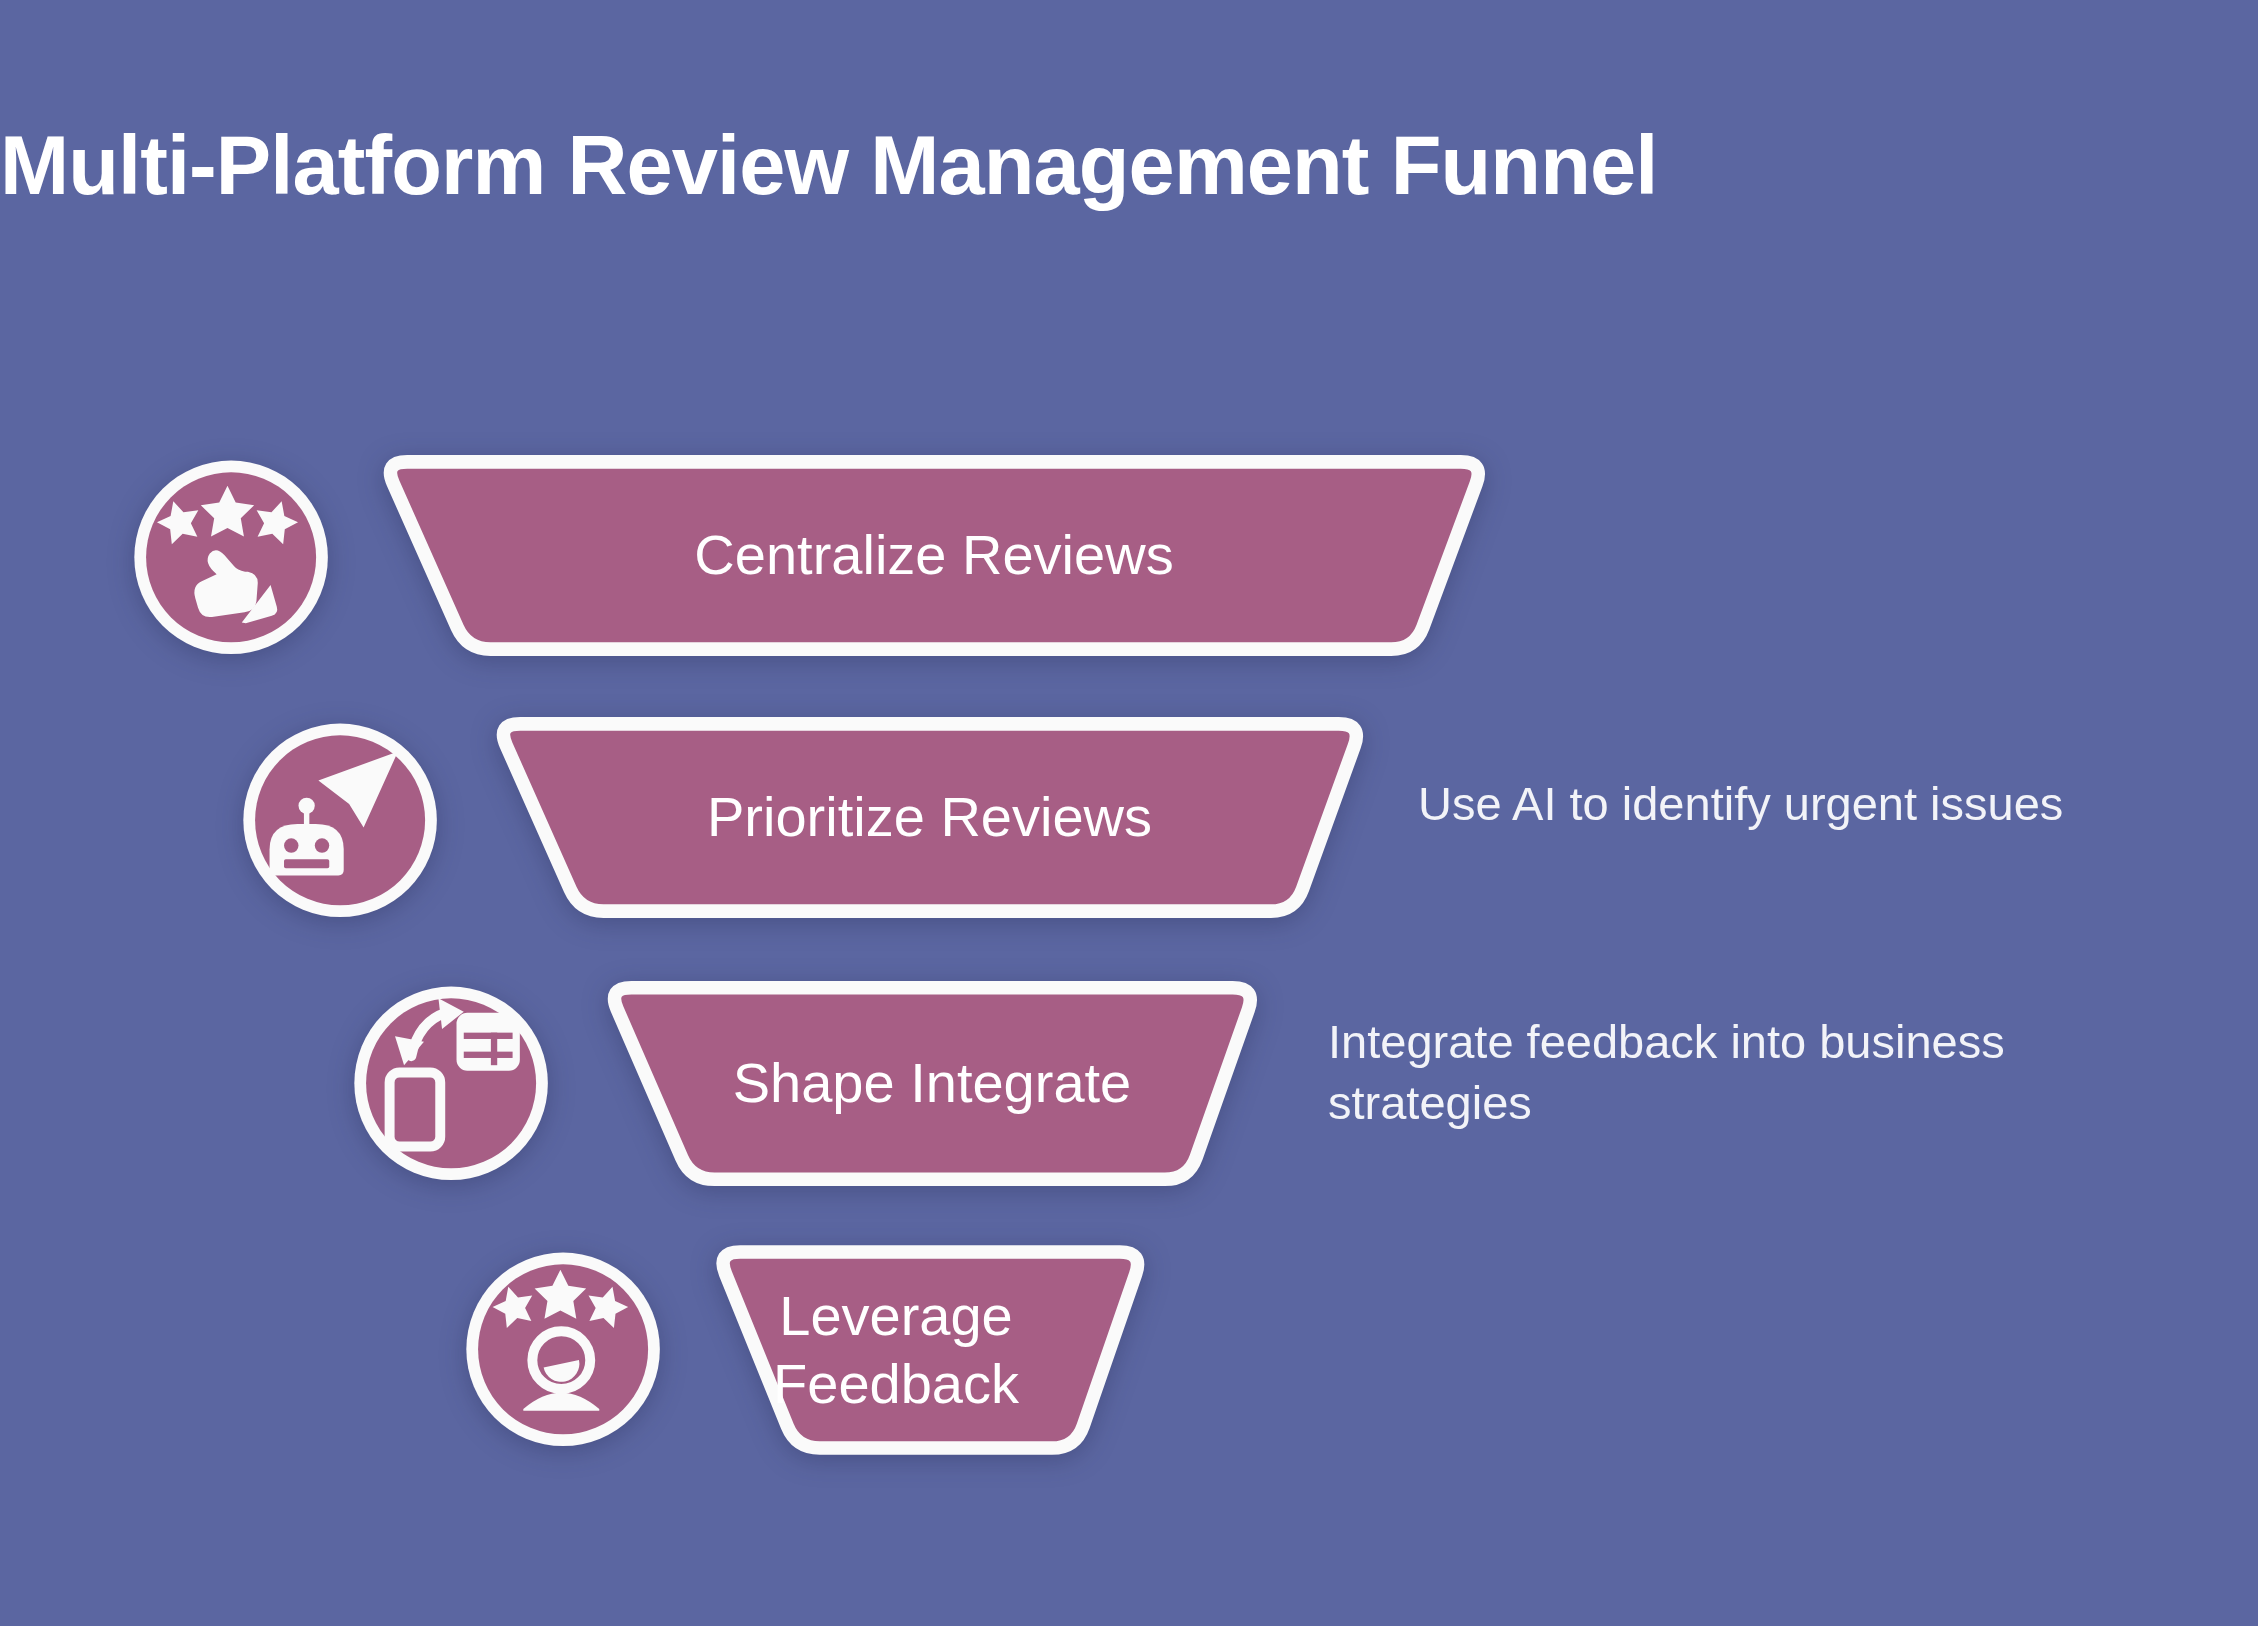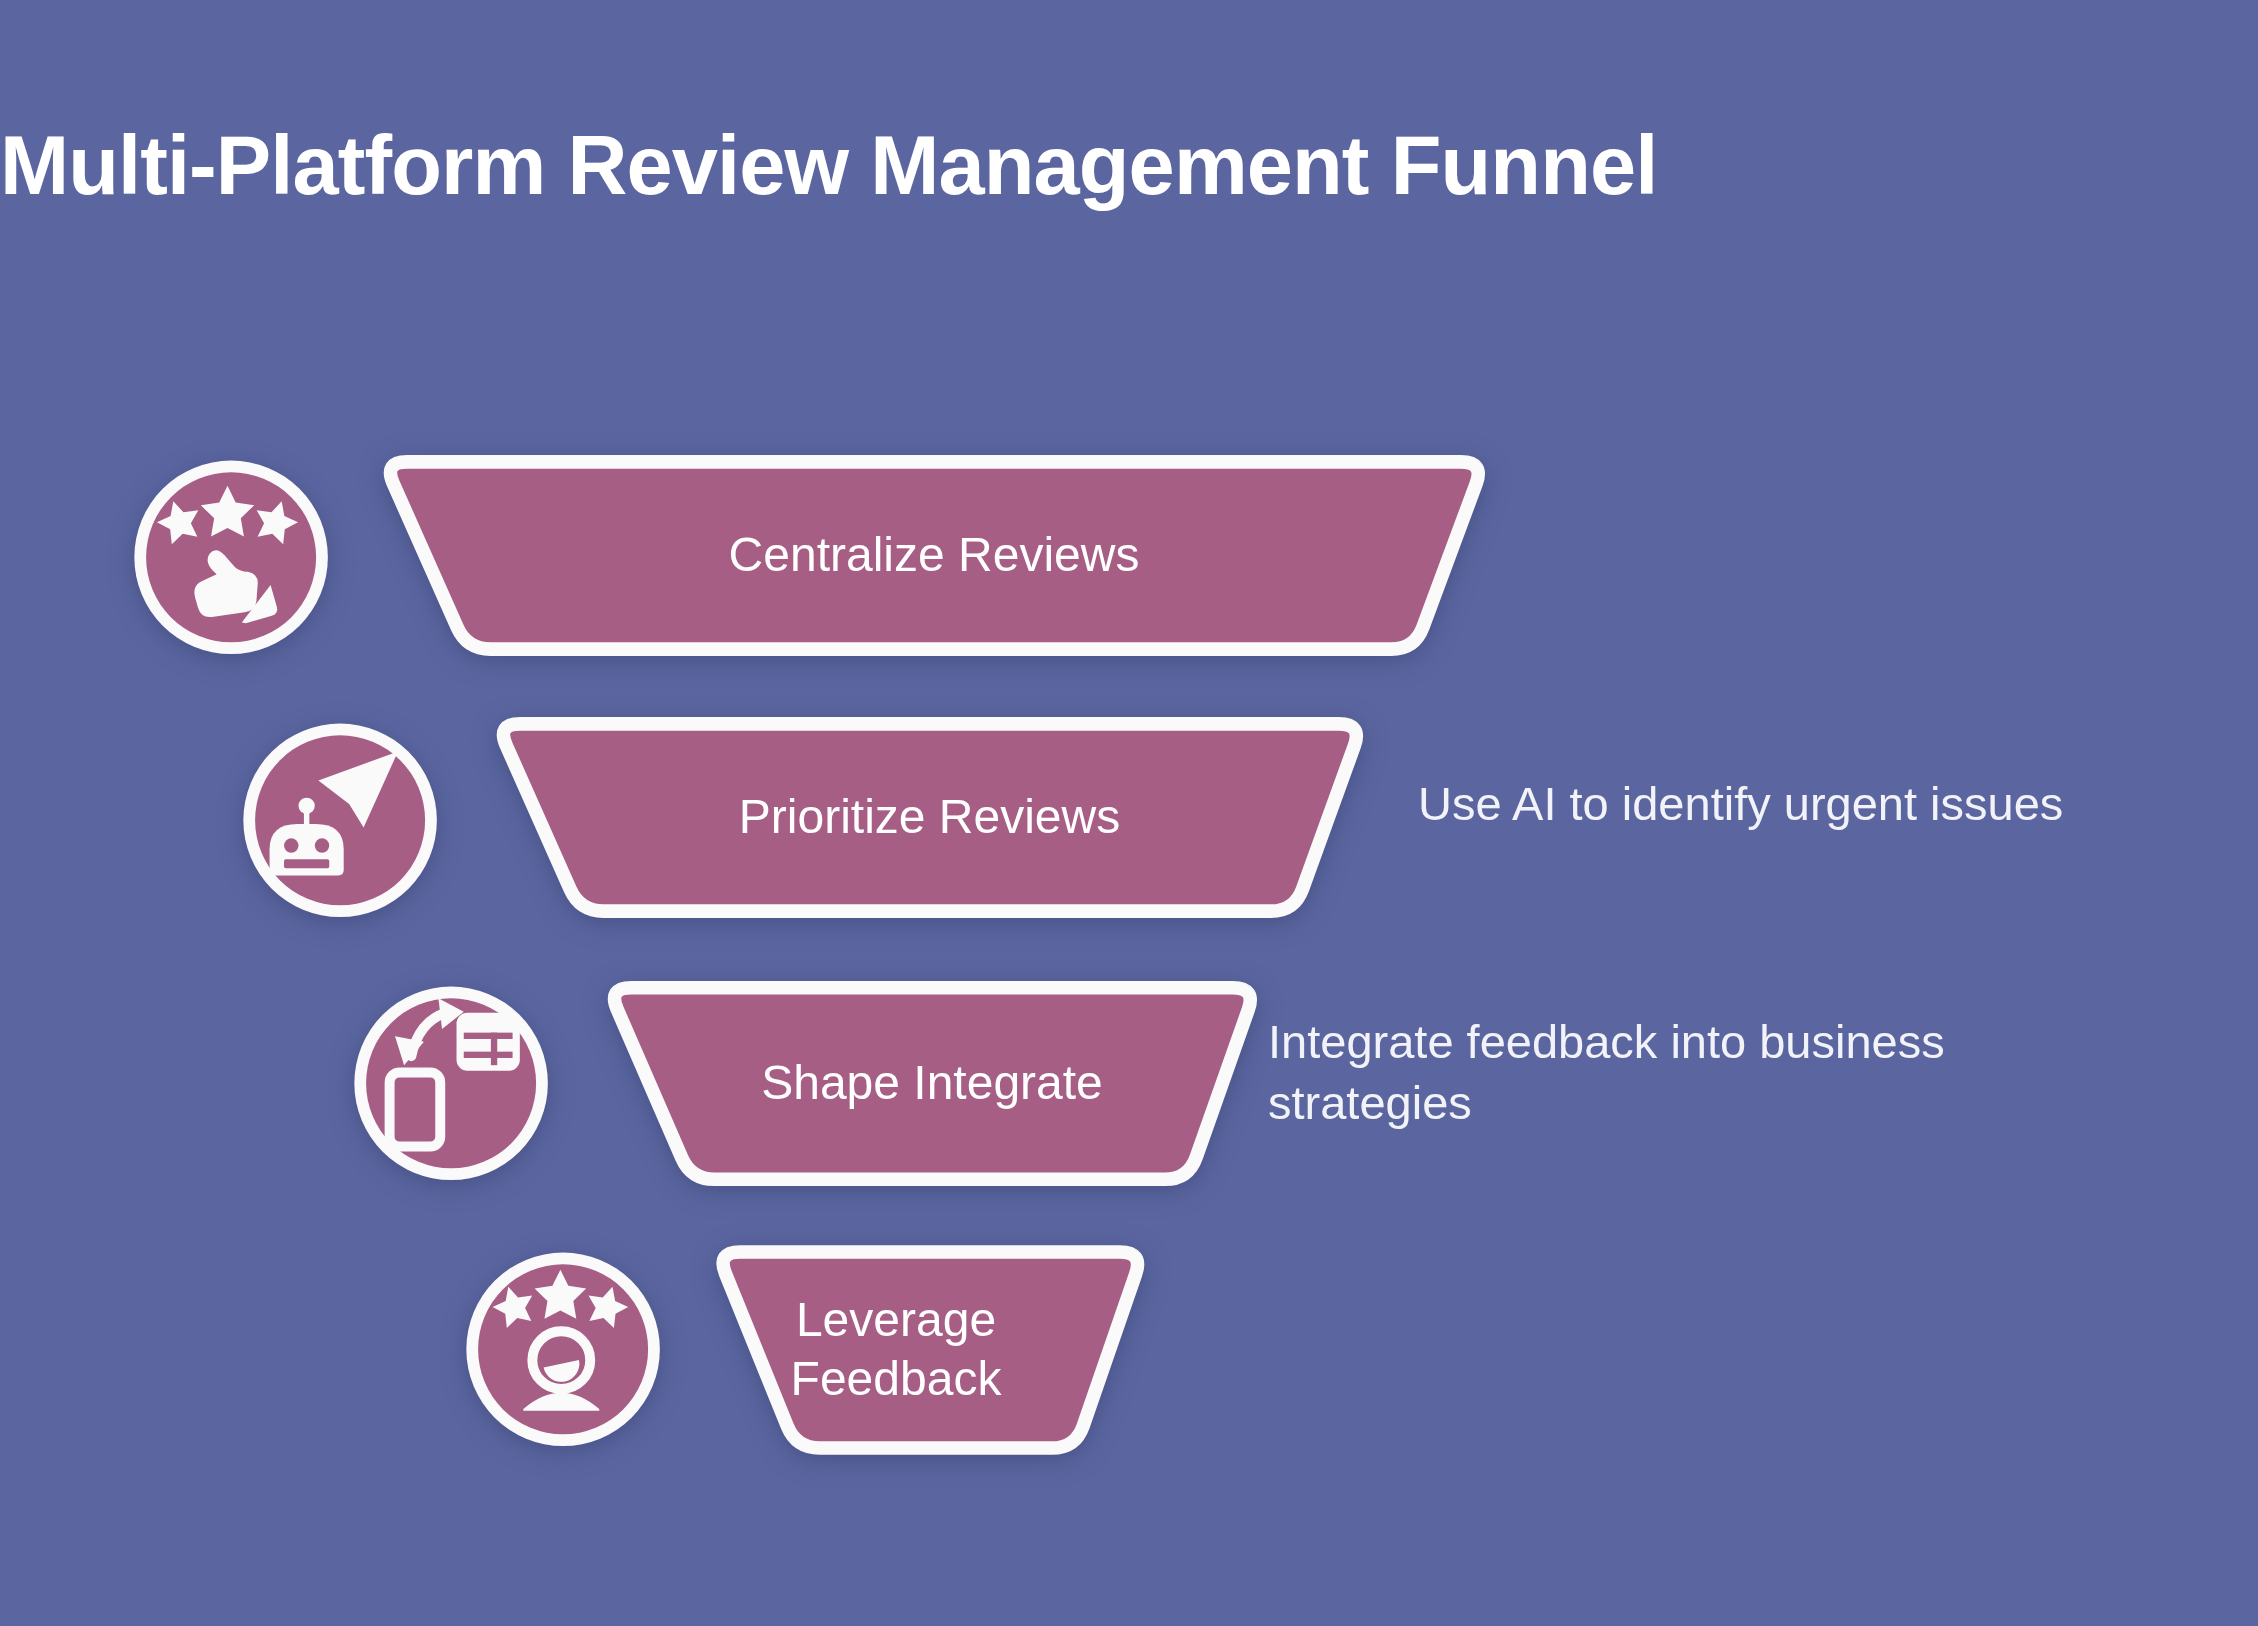--- a/index.html
+++ b/index.html
@@ -18,21 +18,21 @@
   .canvas{position:relative;width:2259px;height:1626px;background:var(--background);}
   .title{
     position:absolute;left:0;top:118px;width:2259px;
     text-align:left;color:var(--text);
     font-size:83px;font-weight:bold;letter-spacing:-0.9px;
   }
   svg.trap, svg.icon{position:absolute;filter:drop-shadow(0 5.4px 12.7px rgba(20,25,60,.28));}
   .trap path.shape{fill:var(--shape);stroke:var(--outline);stroke-width:15;stroke-linejoin:round;}
   .stage-label{
     position:absolute;display:flex;align-items:center;justify-content:center;
-    color:var(--text);font-size:48px;line-height:1.22;text-align:center;
+    color:var(--text);font-size:56px;line-height:1.22;text-align:center;
   }
   .stage-label .inner{display:block;}
   .desc{
     position:absolute;color:#f2f3f8;font-size:47px;line-height:1.3;
   }
   .icon .ring{fill:var(--outline);}
   .icon .disc{fill:var(--shape);}
   .icon .glyph{fill:var(--outline);}
   .icon .cut{fill:var(--shape);}
   .icon .stroke-glyph{fill:none;stroke:var(--outline);stroke-width:11;stroke-linecap:round;}
@@ -103,21 +103,21 @@
       <polygon class="glyph" points="52,60 84,66 62,92"></polygon>
     </g>
   </svg>
 
   <svg class="trap" style="left:595px;top:975px" width="674" height="217" viewBox="0 0 745 240">
     <path class="shape" d="M 40,14 L 705,14 Q 731,14 722.3,38.5 L 664.7,201.5 Q 656,226 630,226 L 132,226 Q 106,226 95.7,202.1 L 24.3,37.9 Q 14,14 40,14 Z"></path>
   </svg>
   <div class="stage-label" style="left:595px;top:975px;width:674px;height:217px">
     <span class="inner">Shape Integrate</span>
   </div>
-  <div class="desc" style="left:1268px;top:1011px;width:814px">Integrate feedback into business strategies</div>
+  <div class="desc" style="left:1328px;top:1011px;width:814px">Integrate feedback into business strategies</div>
 
   <svg class="icon" style="left:460px;top:1248px" width="208" height="208" viewBox="0 0 230 230">
     <circle class="ring" cx="114" cy="112" r="107"></circle>
     <circle class="disc" cx="114" cy="112" r="94"></circle>
     <g>
       <polygon class="glyph" transform="translate(111,54)" points="0,-30 8.8,-12.2 28.5,-9.3 14.3,4.7 17.6,24.2 0,15 -17.6,24.2 -14.3,4.7 -28.5,-9.3 -8.8,-12.2"></polygon>
       <polygon class="glyph" transform="translate(60,66) rotate(-16)" points="0,-24 7.1,-9.7 22.8,-7.4 11.4,3.7 14.1,19.4 0,12 -14.1,19.4 -11.4,3.7 -22.8,-7.4 -7.1,-9.7"></polygon>
       <polygon class="glyph" transform="translate(162,66) rotate(16)" points="0,-24 7.1,-9.7 22.8,-7.4 11.4,3.7 14.1,19.4 0,12 -14.1,19.4 -11.4,3.7 -22.8,-7.4 -7.1,-9.7"></polygon>
     </g>
     <g>

